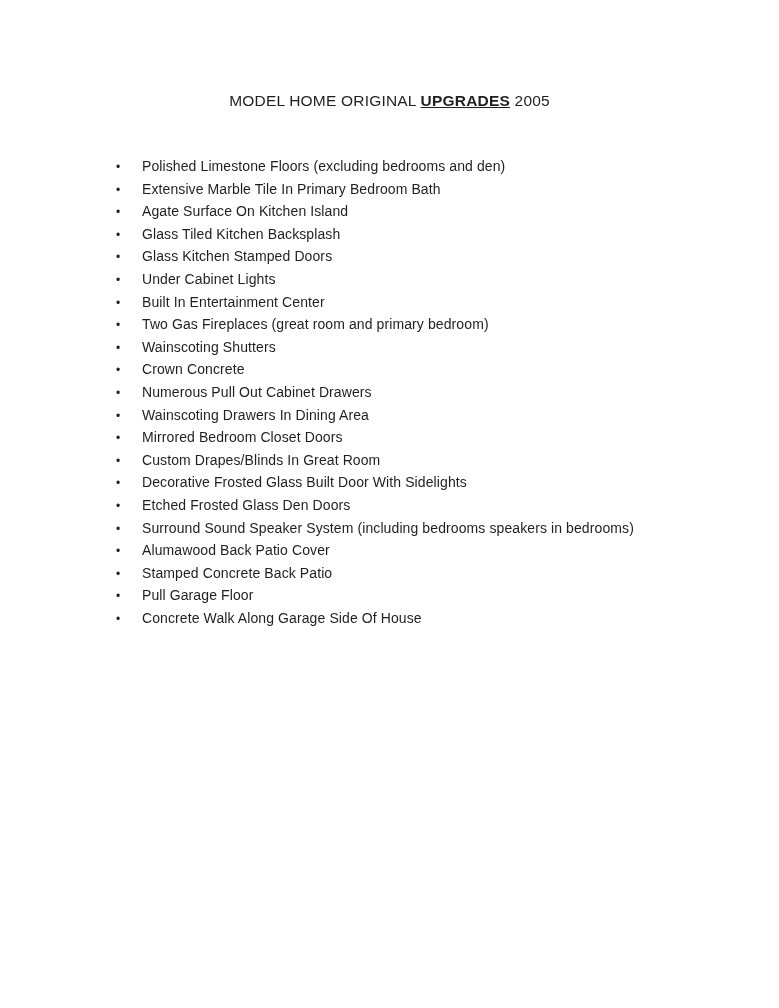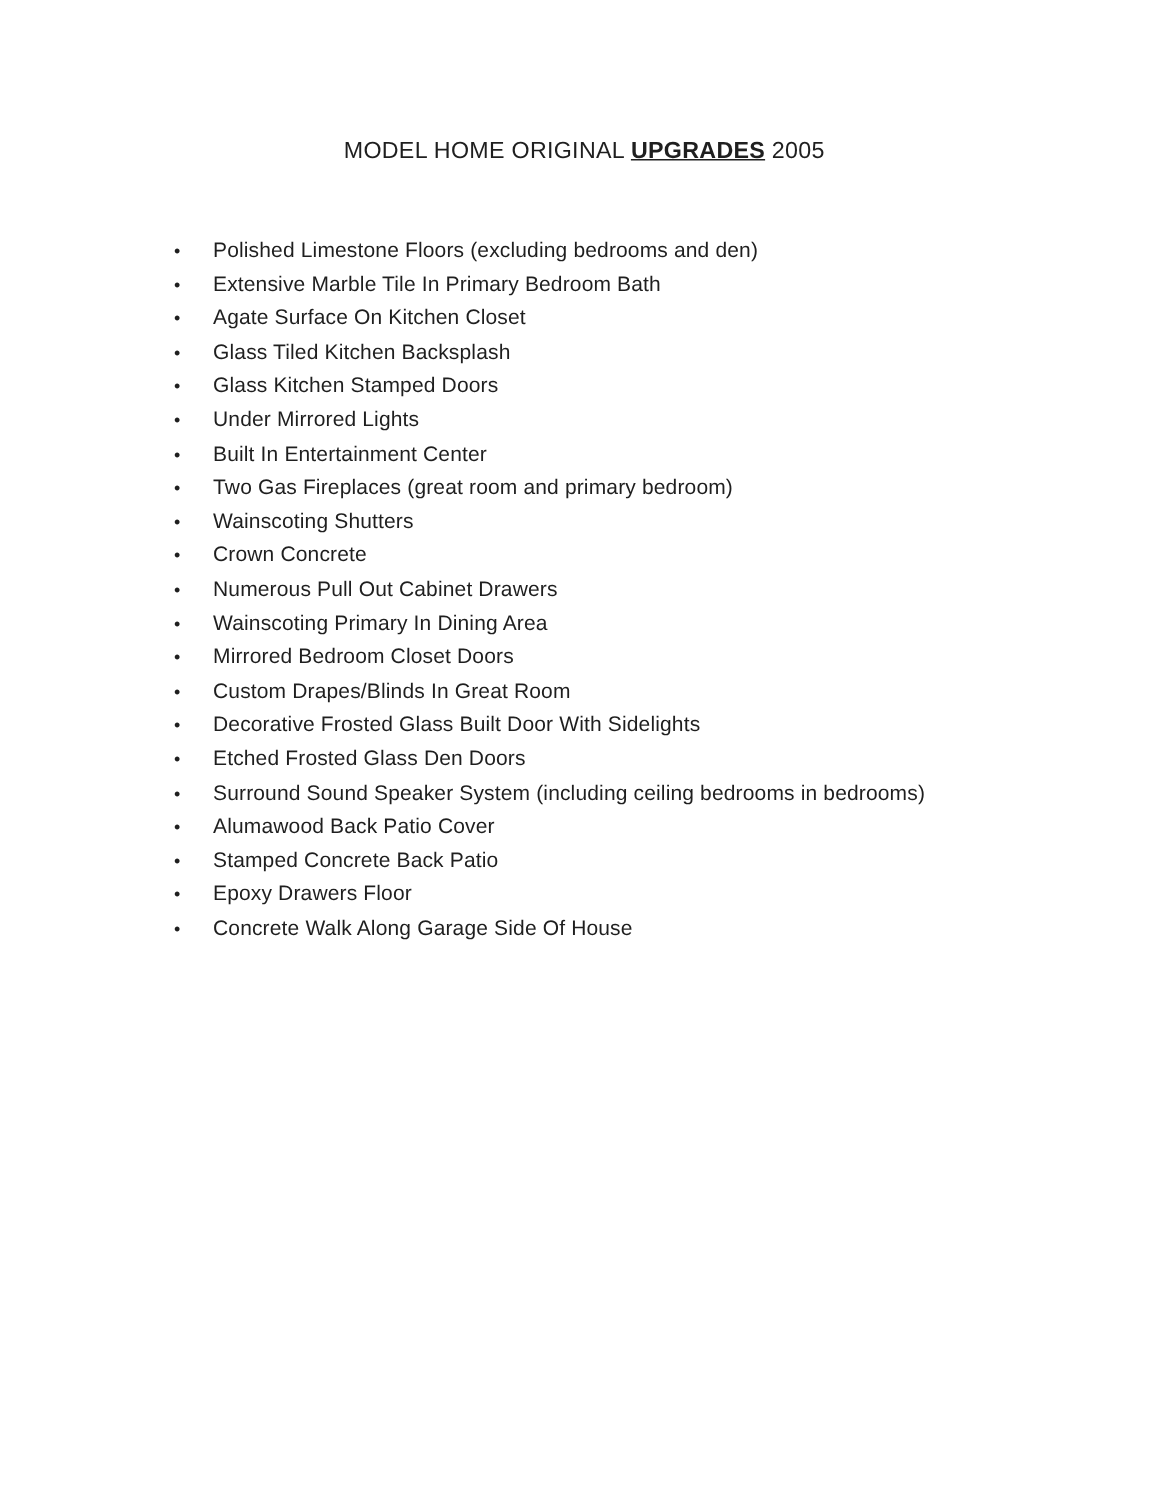--- a/index.html
+++ b/index.html
@@ -74,36 +74,36 @@
       <span class="item-text">Polished Limestone Floors (excluding bedrooms and den)</span>
     </li>
 
     <li>
       <span class="bullet">•</span>
       <span class="item-text">Extensive Marble Tile In Primary Bedroom Bath</span>
     </li>
 
     <li>
       <span class="bullet">•</span>
-      <span class="item-text">Agate Surface On Kitchen Closet</span>
+      <span class="item-text">Agate Surface On Kitchen Island</span>
     </li>
 
     <li>
       <span class="bullet">•</span>
       <span class="item-text">Glass Tiled Kitchen Backsplash</span>
     </li>
 
     <li>
       <span class="bullet">•</span>
       <span class="item-text">Glass Kitchen Stamped Doors</span>
     </li>
 
     <li>
       <span class="bullet">•</span>
-      <span class="item-text">Under Mirrored Lights</span>
+      <span class="item-text">Under Cabinet Lights</span>
     </li>
 
     <li>
       <span class="bullet">•</span>
       <span class="item-text">Built In Entertainment Center</span>
     </li>
 
     <li>
       <span class="bullet">•</span>
       <span class="item-text">Two Gas Fireplaces (great room and primary bedroom)</span>
@@ -119,21 +119,21 @@
       <span class="item-text">Crown Concrete</span>
     </li>
 
     <li>
       <span class="bullet">•</span>
       <span class="item-text">Numerous Pull Out Cabinet Drawers</span>
     </li>
 
     <li>
       <span class="bullet">•</span>
-      <span class="item-text">Wainscoting Primary In Dining Area</span>
+      <span class="item-text">Wainscoting Drawers In Dining Area</span>
     </li>
 
     <li>
       <span class="bullet">•</span>
       <span class="item-text">Mirrored Bedroom Closet Doors</span>
     </li>
 
     <li>
       <span class="bullet">•</span>
       <span class="item-text">Custom Drapes/Blinds In Great Room</span>
@@ -144,36 +144,36 @@
       <span class="item-text">Decorative Frosted Glass Built Door With Sidelights</span>
     </li>
 
     <li>
       <span class="bullet">•</span>
       <span class="item-text">Etched Frosted Glass Den Doors</span>
     </li>
 
     <li>
       <span class="bullet">•</span>
-      <span class="item-text">Surround Sound Speaker System (including ceiling bedrooms in bedrooms)</span>
+      <span class="item-text">Surround Sound Speaker System (including bedrooms speakers in bedrooms)</span>
     </li>
 
     <li>
       <span class="bullet">•</span>
       <span class="item-text">Alumawood Back Patio Cover</span>
     </li>
 
     <li>
       <span class="bullet">•</span>
       <span class="item-text">Stamped Concrete Back Patio</span>
     </li>
 
     <li>
       <span class="bullet">•</span>
-      <span class="item-text">Epoxy Drawers Floor</span>
+      <span class="item-text">Pull Garage Floor</span>
     </li>
 
     <li>
       <span class="bullet">•</span>
       <span class="item-text">Concrete Walk Along Garage Side Of House</span>
     </li>
   </ul>
 
 </div>
 

